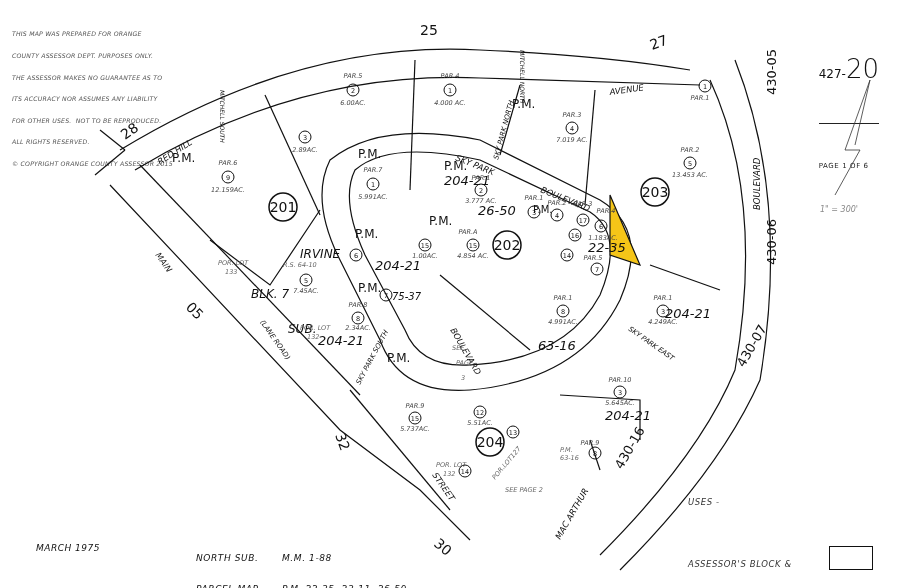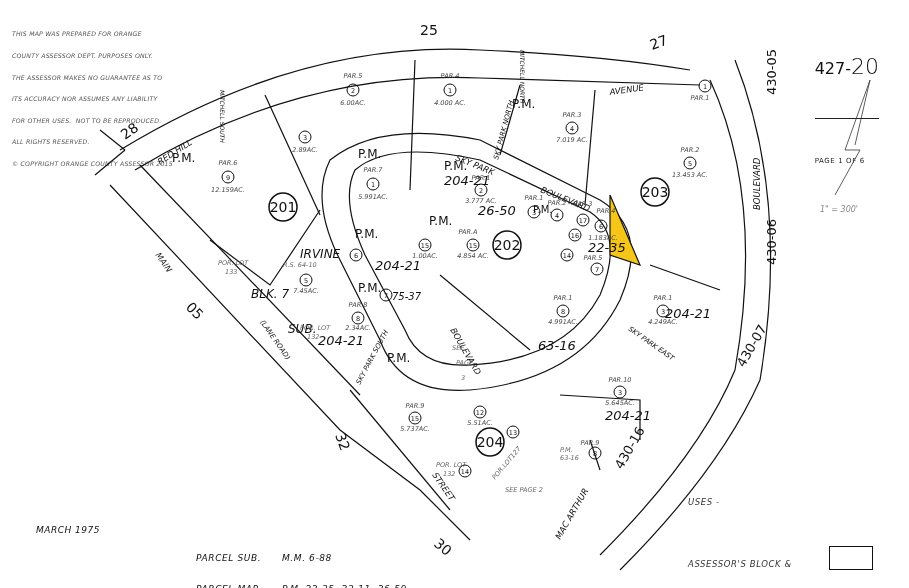--- a/index.html
+++ b/index.html
@@ -1,25 +1,25 @@
 <!DOCTYPE html>
 <html><head>
 <meta charset="utf-8">
 <style>
   html,body{margin:0;padding:0;background:#fff;}
   body{width:909px;height:588px;position:relative;overflow:hidden;font-family:"DejaVu Sans",sans-serif;color:#111;}
   #map{position:absolute;left:0;top:0;width:909px;height:588px;}
   .txt{position:absolute;white-space:pre;font-family:"DejaVu Sans",sans-serif;}
   .disclaimer{left:12px;top:16px;font-size:6.2px;line-height:7.2px;font-style:italic;color:#555;letter-spacing:0.2px;}
   .mapno{right:30px;top:16px;text-align:left;}
-  .mapno .book{font-size:16px;}
-  .mapno .pg{font-size:22px;font-weight:300;}
+  .mapno .book{font-size:12px;}
+  .mapno .pg{font-size:26px;font-weight:300;}
   .mapno .line{border-top:1px solid #222;margin-top:1px;}
   .mapno .page{font-size:7px;letter-spacing:0.6px;color:#222;}
-  .date{left:36px;top:525px;font-size:9px;font-style:italic;letter-spacing:0.5px;}
+  .date{left:36px;top:543px;font-size:9px;font-style:italic;letter-spacing:0.5px;}
   .refs{left:196px;top:533px;font-size:9px;font-style:italic;line-height:10.2px;letter-spacing:0.6px;}
   .refs .col1{display:inline-block;width:86px;}
   .note{left:688px;top:476px;font-size:8.5px;font-style:italic;line-height:10.4px;letter-spacing:0.6px;color:#333;}
   .scale{left:820px;top:205px;font-size:8px;font-style:italic;color:#888;}
   .box{position:absolute;left:829px;top:546px;width:42px;height:22px;border:1.5px solid #111;}
   svg text{font-family:"DejaVu Sans",sans-serif;}
 </style>
 </head>
 <body>
 
@@ -319,21 +319,21 @@
     <path d="M870 80 L845 150 L860 150 L835 195"></path>
     <path d="M870 80 L855 145"></path>
   </g>
 </svg>
 
 <div class="txt scale">1" = 300'</div>
 
 <div class="txt date">MARCH 1975</div>
 
 <div class="txt refs">
-  <div><span class="col1">PARCEL SUB.</span><span>M.M. 6-88</span></div>
+  <div><span class="col1">NORTH SUB.</span><span>M.M. 1-88</span></div>
   <div><span class="col1">PARCEL MAP</span><span>P.M. 22-35, 23-11, 26-50</span></div>
   
   
 </div>
 
 <div class="txt note">
   <div>USES -</div>
   <div>&nbsp;</div>
   <div>ASSESSOR'S BLOCK &amp;</div>
   

